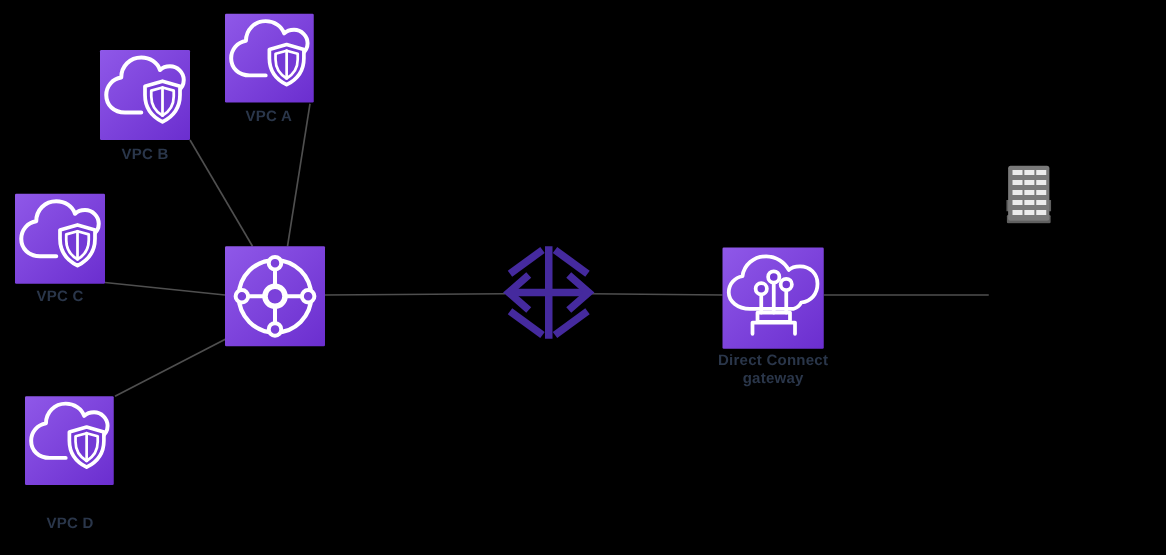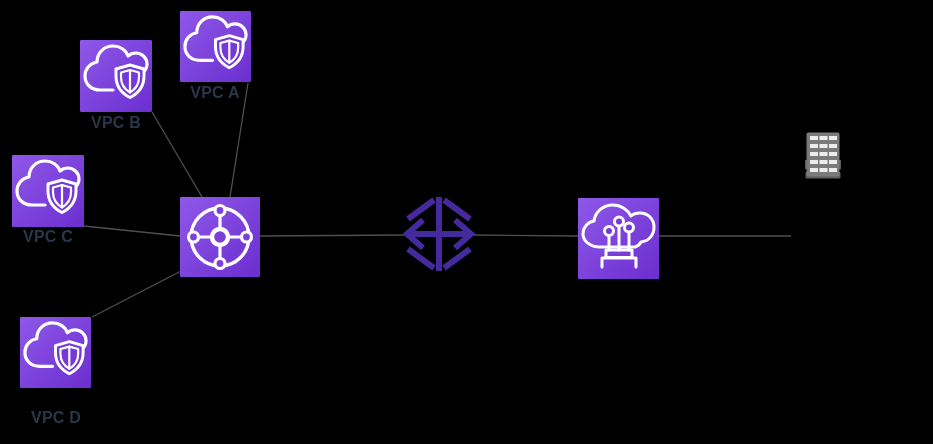--- a/index.html
+++ b/index.html
@@ -11,21 +11,21 @@
   .stage{position:absolute;inset:0;width:933px;height:444px;}
   .edges{position:absolute;left:0;top:0;width:933px;height:444px;pointer-events:none;}
   .node{position:absolute;box-sizing:border-box;}
   .aws-sq{
     background:linear-gradient(135deg,#8F58E8 0%,#6B2ECF 100%);
     border-radius:1px;
   }
   .aws-sq svg{display:block;width:100%;height:100%;}
   .label{
     position:absolute;text-align:center;
-    color:#2A364A;font-size:16px;font-weight:700;line-height:14px;
+    color:#2A364A;font-size:12px;font-weight:700;line-height:14px;
     letter-spacing:.2px;white-space:nowrap;
   }
   .label.wrap{white-space:normal;}
   .bldg svg{display:block;}
 </style>
 </head>
 <body>
 
 <div class="stage">
 
@@ -124,20 +124,21 @@
         <path d="M22,49 C12,49 5,43 5,36 C5,29 10,24 16,23 C17,14 25,7 35,7 C43,7 50,12 53,18 C55,16 58,15 62,15 C70,15 76,21 76,29 C76,37 71,43 63,44 C62,46 60,48 57,49 H22"></path>
         <path d="M31,52 V37 M41,52 V27 M51,52 V33"></path>
         <circle cx="31" cy="33" r="4.5" fill="#7439D6"></circle>
         <circle cx="41" cy="23.5" r="4.5" fill="#7439D6"></circle>
         <circle cx="51" cy="29.5" r="4.5" fill="#7439D6"></circle>
         <rect x="28" y="52" width="26" height="7.5"></rect>
         <path d="M24,69 V60 H58 V69"></path>
       </g>
     </svg>
   </div>
+  <div class="label wrap" style="left:568px;top:281px;width:101px;">Direct Connect gateway</div>
 
   <div class="node bldg" style="left:805px;top:132px;width:36px;height:47px;">
     <svg width="36" height="47" viewBox="0 0 36 47">
       <rect x="0.5" y="40" width="35" height="6.5" rx="1" fill="#5F5F5F"></rect>
       <rect x="0" y="28" width="36" height="9" fill="#5F5F5F"></rect>
       <rect x="1.5" y="0.5" width="33" height="44" rx="2" fill="#7A7A7A"></rect>
       <g fill="#ECECEC">
         <rect x="5" y="4" width="8" height="4"></rect>
           <rect x="14.5" y="4" width="8" height="4"></rect>
           <rect x="24" y="4" width="8" height="4"></rect>

